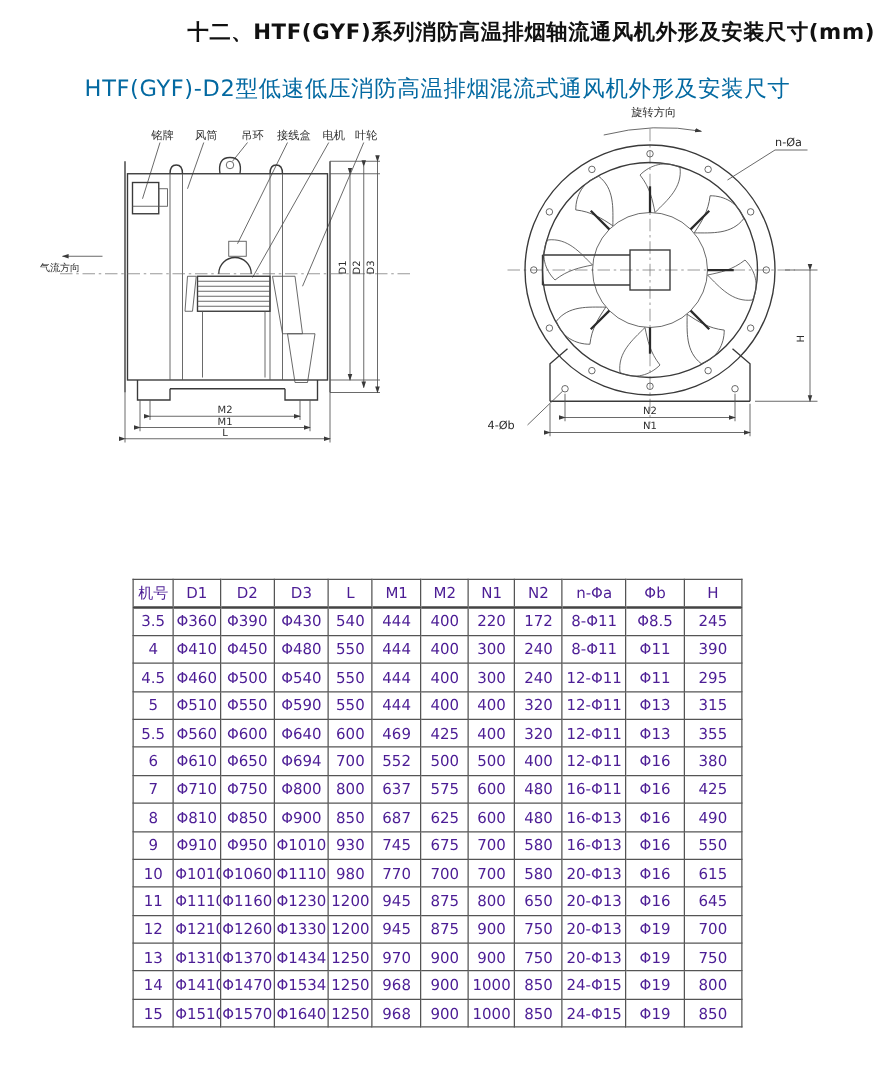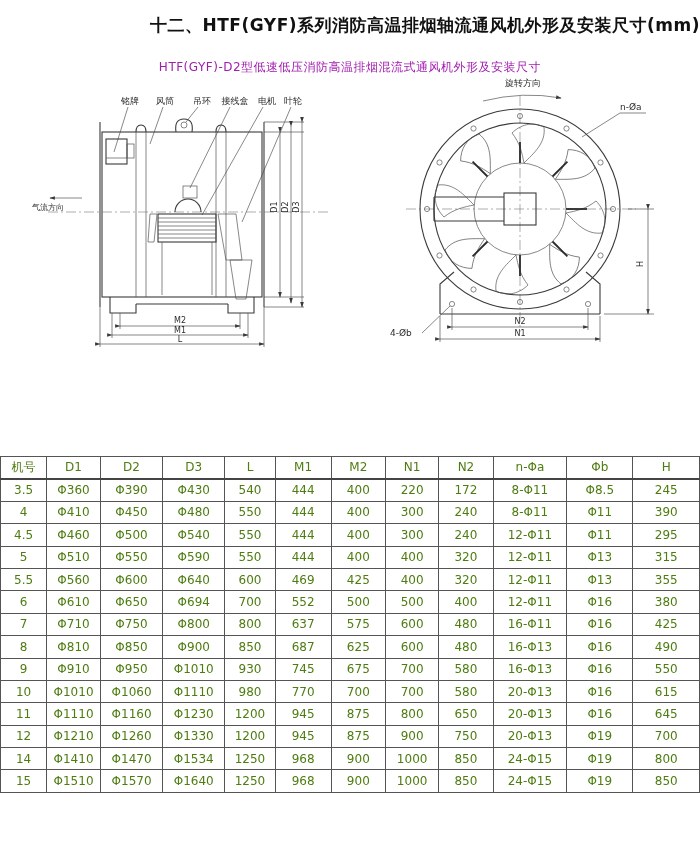--- a/index.html
+++ b/index.html
@@ -2,35 +2,35 @@
 <html><head>
 <meta charset="utf-8">
 <style>
   * { margin:0; padding:0; box-sizing:border-box; }
   html,body { width:700px; height:854px; background:#ffffff; overflow:hidden;
     font-family:"DejaVu Sans", sans-serif; color:#222; }
   .page { position:relative; width:700px; height:854px; background:#fff; }
 
   .title { margin-top:14px; text-align:right; font-size:17px; font-weight:700;
     letter-spacing:0.5px; color:#111; }
-  .subtitle { margin-top:22px; text-align:center; font-size:12px; font-weight:400;
-    letter-spacing:0.5px; color:#a21caf; }
+  .subtitle { margin-top:22px; text-align:center; font-size:18px; font-weight:400;
+    letter-spacing:0.5px; color:#0369a1; }
 
   .drawings { position:relative; width:700px; height:290px; margin-top:6px; }
   svg { position:absolute; }
   svg text { fill:#2c2c2c; }
   .lbl { font-size:9px; }
   .dim { font-size:8px; }
   .thin { stroke:#555; stroke-width:0.7; fill:none; }
   .med  { stroke:#3a3a3a; stroke-width:1.1; fill:none; }
   .thick{ stroke:#2a2a2a; stroke-width:1.8; fill:none; }
   .cline{ stroke:#777; stroke-width:0.6; fill:none; stroke-dasharray:10 3 2 3; }
 
-  .spec-table { width:700px; margin:84px auto 0 auto; border-collapse:collapse;
-    table-layout:fixed; font-size:12px; color:#4d7c0f; }
+  .spec-table { width:488px; margin:84px auto 0 auto; border-collapse:collapse;
+    table-layout:fixed; font-size:12px; color:#4c1d95; }
   .spec-table th, .spec-table td { border:1px solid #555; text-align:center;
     vertical-align:middle; height:22.4px; padding:0 1px; font-weight:400;
     white-space:nowrap; overflow:hidden; }
   .spec-table thead th { border-bottom:2px solid #444; }
   .spec-table { border:1.5px solid #333; }
 </style>
 </head>
 <body>
 
 <div class="page">
@@ -443,20 +443,34 @@
           <td>1200</td>
           <td>945</td>
           <td>875</td>
           <td>900</td>
           <td>750</td>
           <td>20-Φ13</td>
           <td>Φ19</td>
           <td>700</td>
         </tr>
         <tr>
+          <td>13</td>
+          <td>Φ1310</td>
+          <td>Φ1370</td>
+          <td>Φ1434</td>
+          <td>1250</td>
+          <td>970</td>
+          <td>900</td>
+          <td>900</td>
+          <td>750</td>
+          <td>20-Φ13</td>
+          <td>Φ19</td>
+          <td>750</td>
+        </tr>
+        <tr>
           <td>14</td>
           <td>Φ1410</td>
           <td>Φ1470</td>
           <td>Φ1534</td>
           <td>1250</td>
           <td>968</td>
           <td>900</td>
           <td>1000</td>
           <td>850</td>
           <td>24-Φ15</td>

